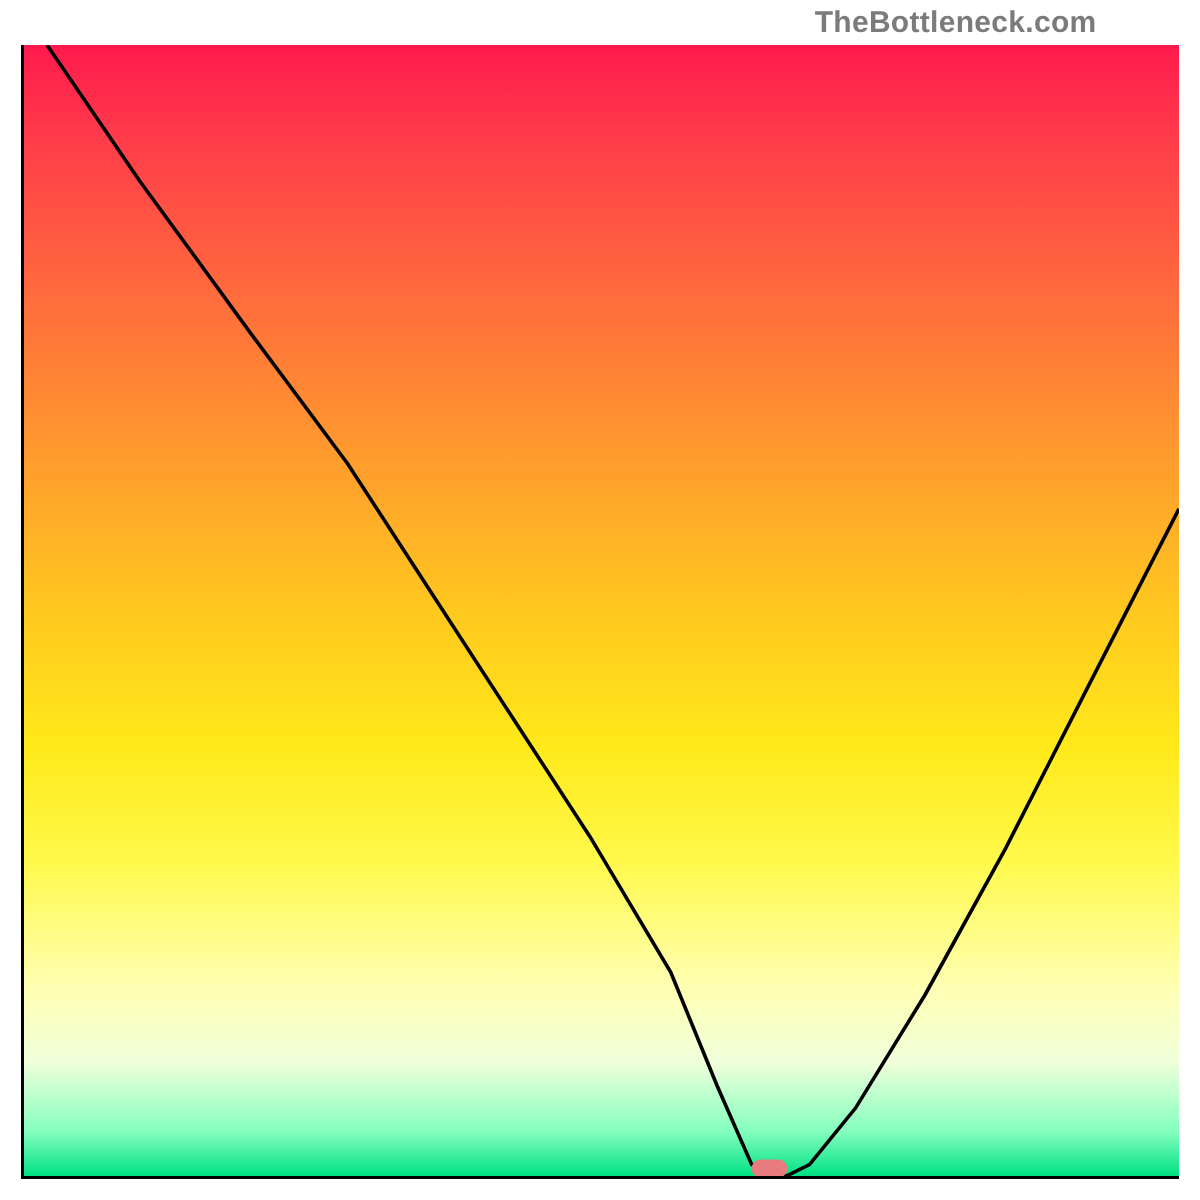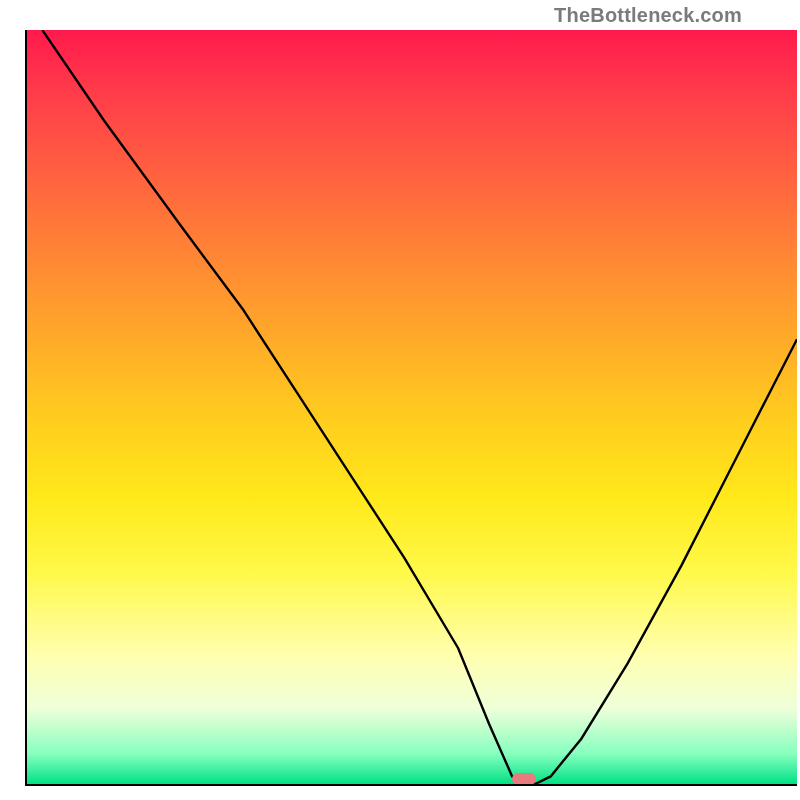--- a/index.html
+++ b/index.html
@@ -1,21 +1,20 @@
 <!DOCTYPE html>
 <html><head>
 <meta charset="utf-8">
 <style>
   * { margin: 0; padding: 0; box-sizing: border-box; }
   html, body { width: 800px; height: 800px; overflow: hidden; background: #fff; }
   .chart-container {
     position: relative;
     width: 739px;
     height: 800px;
-    margin-left: 11px;
   }
   .plot-area {
     position: absolute;
     left: 14px;
     top: 30px;
     width: 772px;
     height: 756px;
     border-left: 2px solid #000;
     border-bottom: 2px solid #000;
     overflow: hidden;

